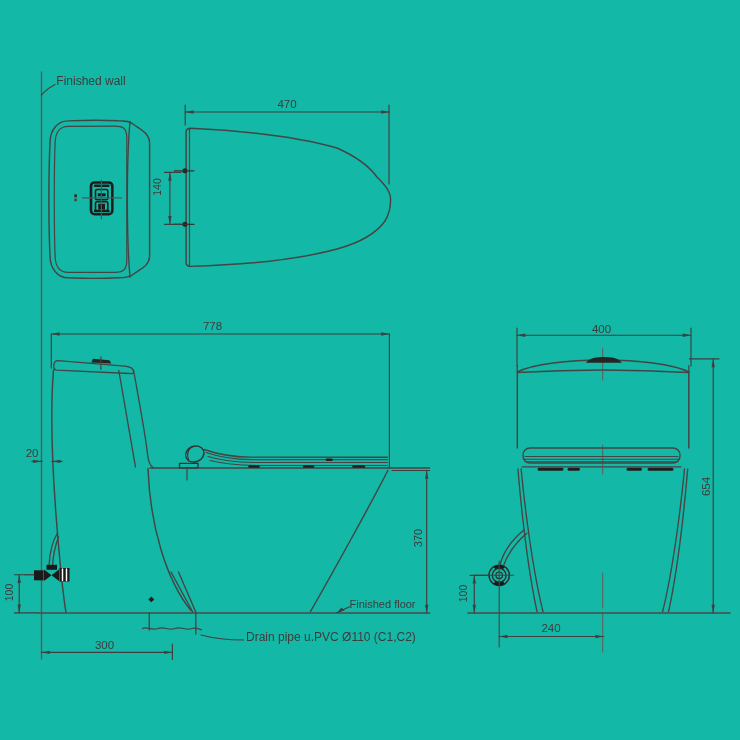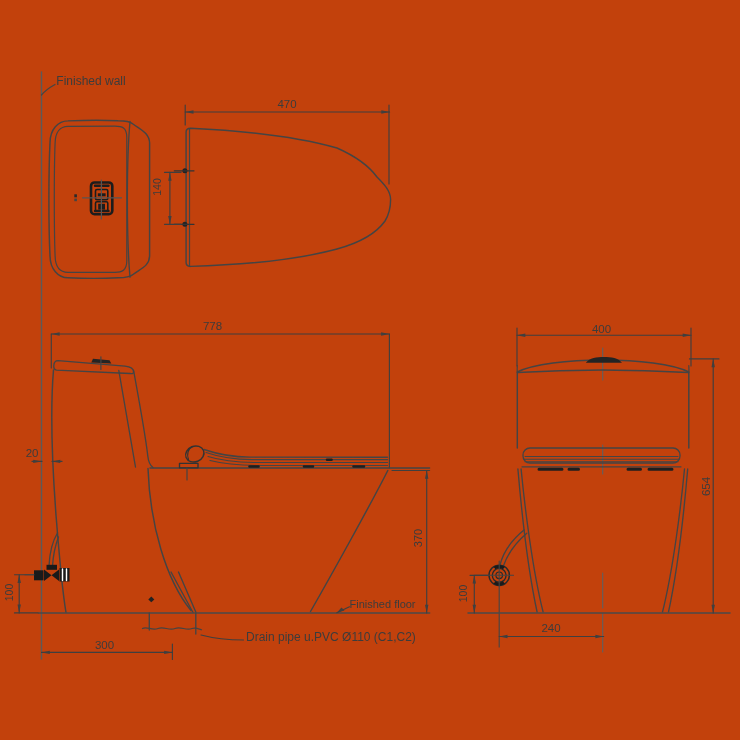--- a/index.html
+++ b/index.html
@@ -1,16 +1,16 @@
 <!DOCTYPE html>
 <html><head>
 <meta charset="utf-8">
 <style>
   html,body{margin:0;padding:0;background:#fff;}
-  .page{width:740px;height:740px;position:relative;background:#c2410c;text-decoration:underline;}
+  .page{width:740px;height:740px;position:relative;background:#14b8a6;text-decoration:underline;}
   svg{position:absolute;top:0;left:0;}
   text{font-family:"Liberation Sans", sans-serif;fill:#3c3c3c;}
 </style>
 </head>
 <body>
 <div class="page">
 <svg width="740" height="740" viewBox="0 0 740 740" fill="none" stroke-linecap="round" stroke-linejoin="round">
 <defs>
 </defs>
 

